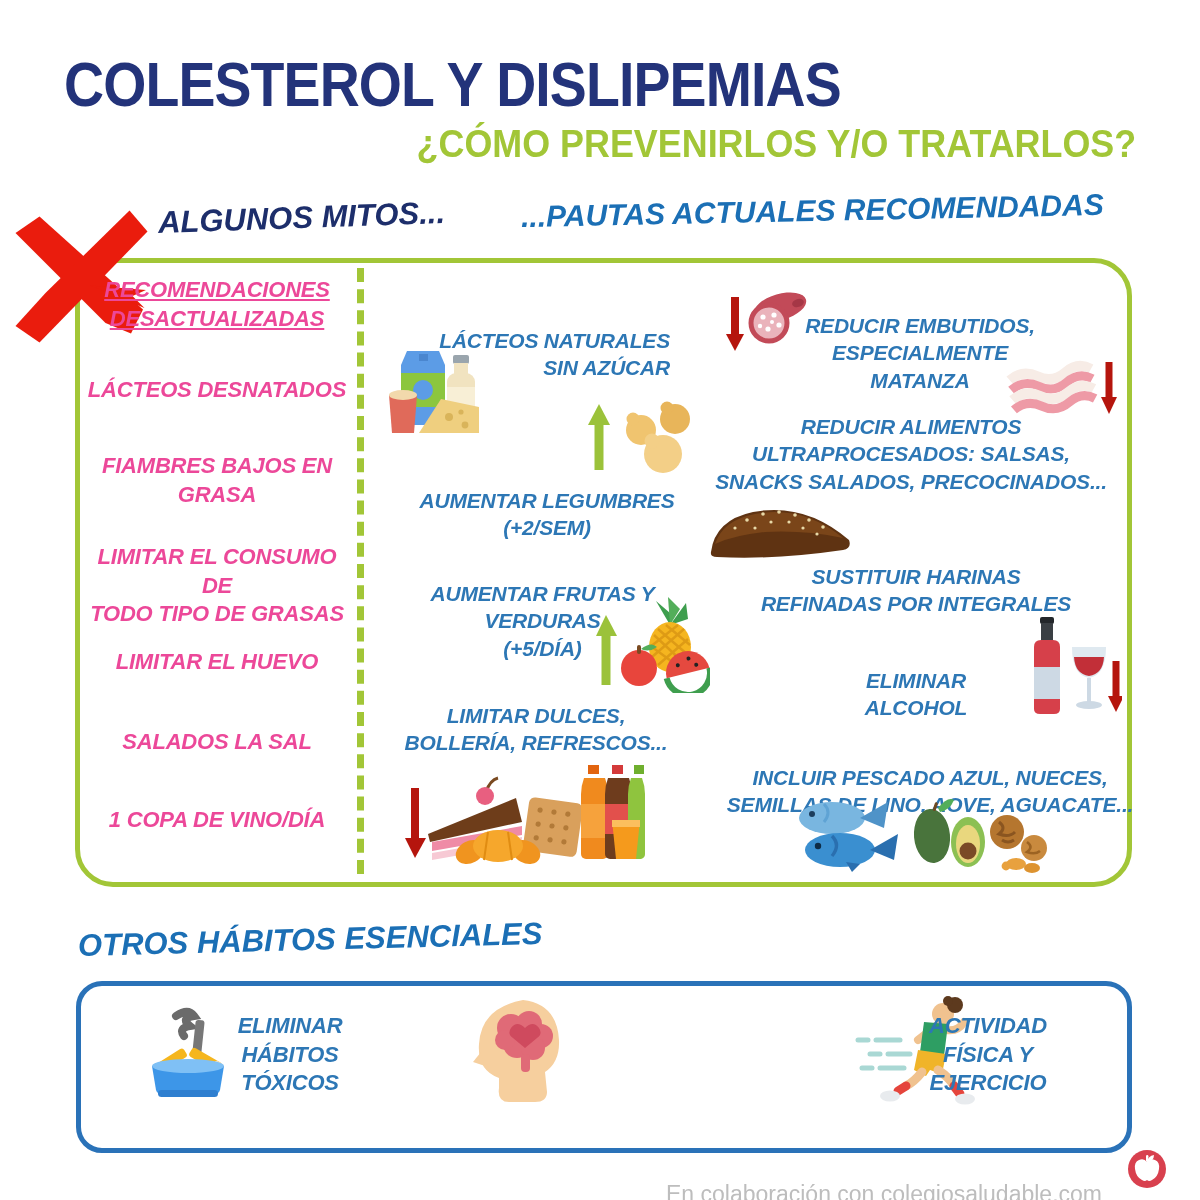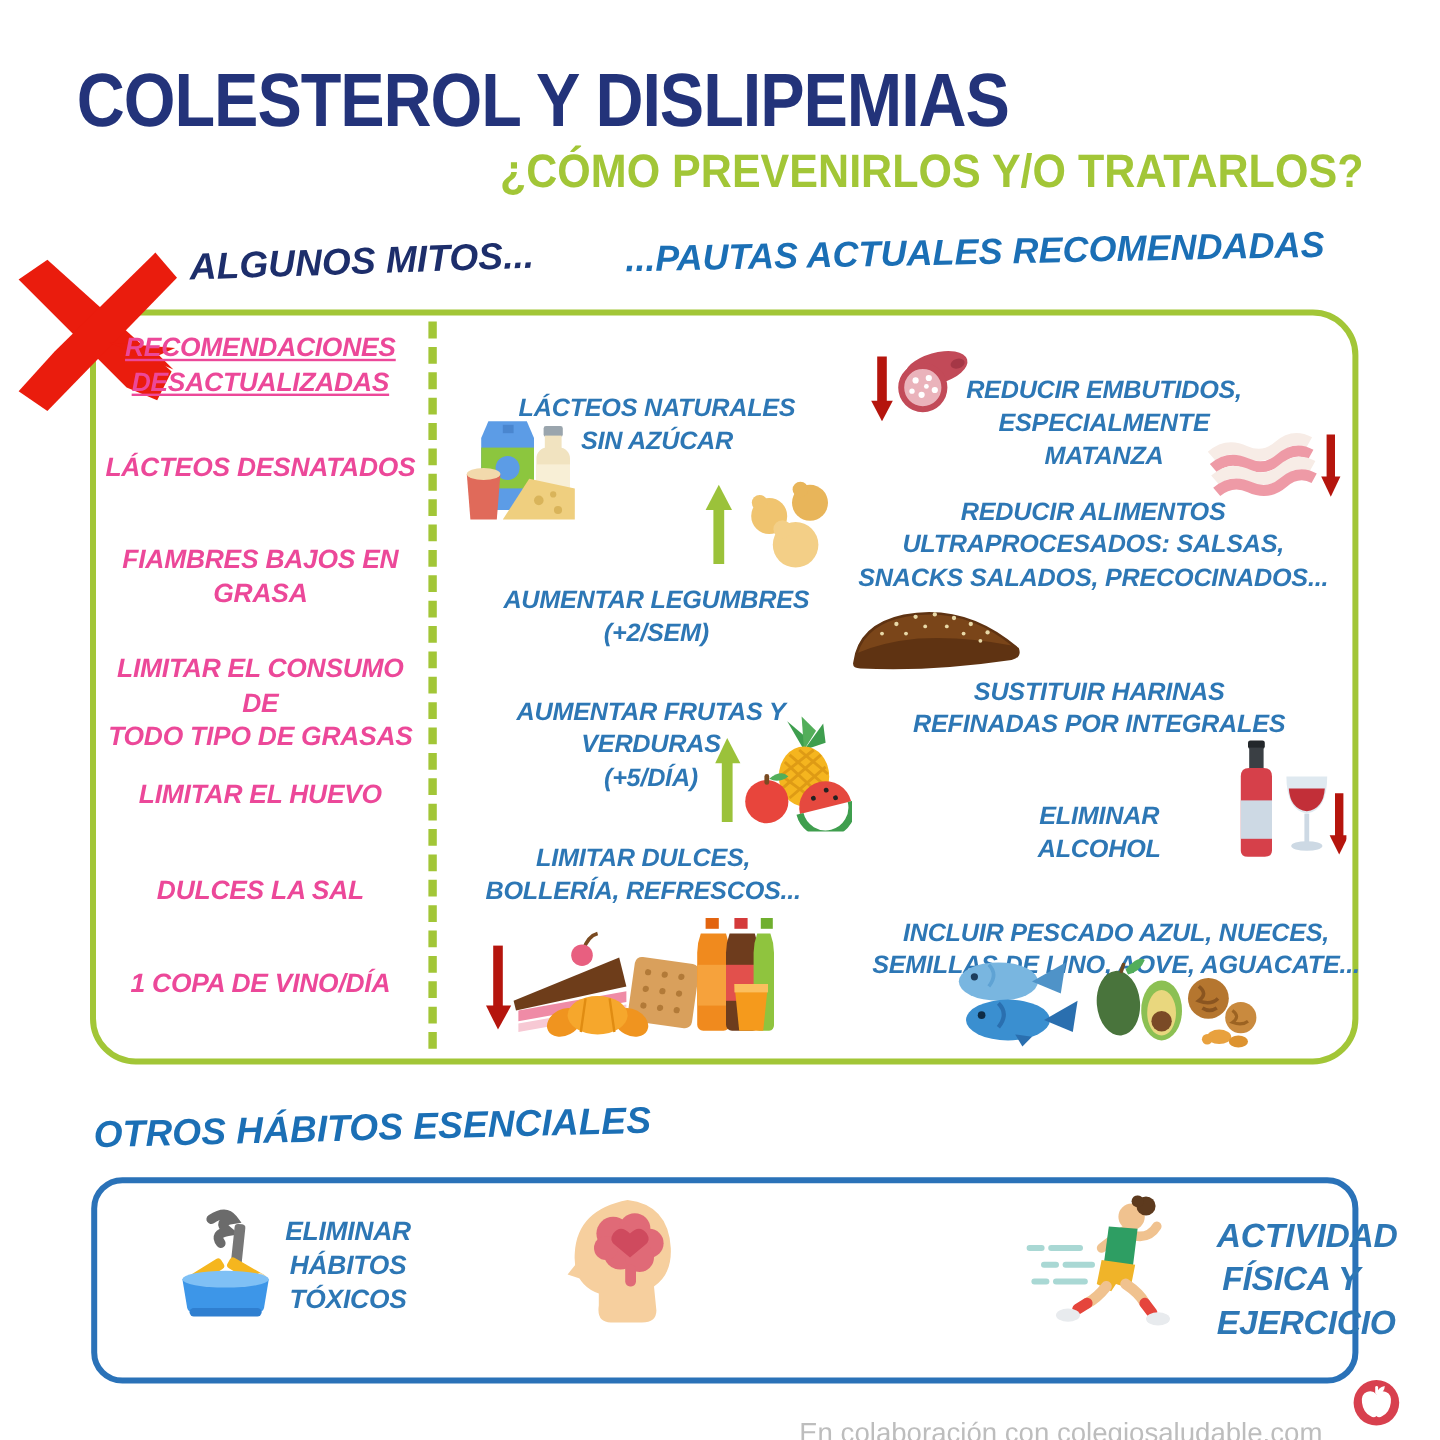--- a/index.html
+++ b/index.html
@@ -48,24 +48,24 @@
   </svg>
 
   <div class="lbl navy underln" style="left:82px;top:276px;width:270px;font-size:22px;">RECOMENDACIONES
 DESACTUALIZADAS</div>
   <div class="lbl navy" style="left:82px;top:376px;width:270px;font-size:22px;">LÁCTEOS DESNATADOS</div>
   <div class="lbl navy" style="left:82px;top:452px;width:270px;font-size:22px;">FIAMBRES BAJOS EN
 GRASA</div>
   <div class="lbl navy" style="left:82px;top:543px;width:270px;font-size:22px;">LIMITAR EL CONSUMO DE
 TODO TIPO DE GRASAS</div>
   <div class="lbl navy" style="left:82px;top:648px;width:270px;font-size:22px;">LIMITAR EL HUEVO</div>
-  <div class="lbl navy" style="left:82px;top:728px;width:270px;font-size:22px;">DULCES LA SAL</div>
+  <div class="lbl navy" style="left:82px;top:728px;width:270px;font-size:22px;">SALADOS LA SAL</div>
   <div class="lbl navy" style="left:82px;top:806px;width:270px;font-size:22px;">1 COPA DE VINO/DÍA</div>
 
-  <div class="lbl" style="left:425px;top:327px;width:245px;">LÁCTEOS NATURALES
+  <div class="lbl" style="left:425px;top:327px;width:245px;text-align:right;">LÁCTEOS NATURALES
 SIN AZÚCAR</div>
   <div class="lbl" style="left:418px;top:487px;width:258px;">AUMENTAR LEGUMBRES
 (+2/SEM)</div>
   <div class="lbl" style="left:420px;top:580px;width:245px;">AUMENTAR FRUTAS Y
 VERDURAS
 (+5/DÍA)</div>
   <div class="lbl" style="left:390px;top:702px;width:292px;">LIMITAR DULCES,
 BOLLERÍA, REFRESCOS...</div>
 
   <div class="lbl" style="left:788px;top:312px;width:264px;">REDUCIR EMBUTIDOS,
@@ -309,21 +309,21 @@
     <path d="M98,34 q12,2 18,-8" stroke="#f0c28f" stroke-width="8" fill="none" stroke-linecap="round"></path>
     <polygon points="76,26 100,28 96,60 72,56" fill="#2e9e63"></polygon>
     <polygon points="70,54 98,58 94,78 82,74 78,80 66,74" fill="#f0b429"></polygon>
     <path d="M90,74 q12,8 16,16" stroke="#f0c28f" stroke-width="9" fill="none" stroke-linecap="round"></path>
     <path d="M106,90 l6,8" stroke="#e5453c" stroke-width="9" stroke-linecap="round"></path>
     <ellipse cx="117" cy="103" rx="10" ry="5.5" fill="#e8ebee"></ellipse>
     <path d="M74,76 q-8,10 -16,14" stroke="#f0c28f" stroke-width="9" fill="none" stroke-linecap="round"></path>
     <path d="M58,90 l-8,5" stroke="#e5453c" stroke-width="9" stroke-linecap="round"></path>
     <ellipse cx="42" cy="100" rx="10" ry="5.5" fill="#e8ebee"></ellipse>
   </svg>
-  <div class="lbl" style="left:1014px;top:1012px;width:124px;font-size:28px;">ACTIVIDAD
+  <div class="lbl" style="left:926px;top:1012px;width:124px;font-size:22px;">ACTIVIDAD
 FÍSICA Y
 EJERCICIO</div>
 
   <div class="footer">En colaboración con colegiosaludable.com</div>
   <svg class="abs" style="left:1126px;top:1148px;" width="42" height="42" viewBox="0 0 42 42">
     <circle cx="21" cy="21" r="19" fill="#d8404e"></circle>
     <path d="M21,14 q-3,-4 -8,-2 q-5,2 -4,9 q1,8 7,11 q3,2 5,0 q2,2 5,0 q6,-3 7,-11 q1,-7 -4,-9 q-5,-2 -8,2 Z" fill="#ffffff"></path>
     <path d="M21,14 q1,-6 7,-7 q0,6 -7,7 Z" fill="#ffffff"></path>
     <rect x="20" y="7" width="2.4" height="7" rx="1.2" fill="#ffffff"></rect>
   </svg>

